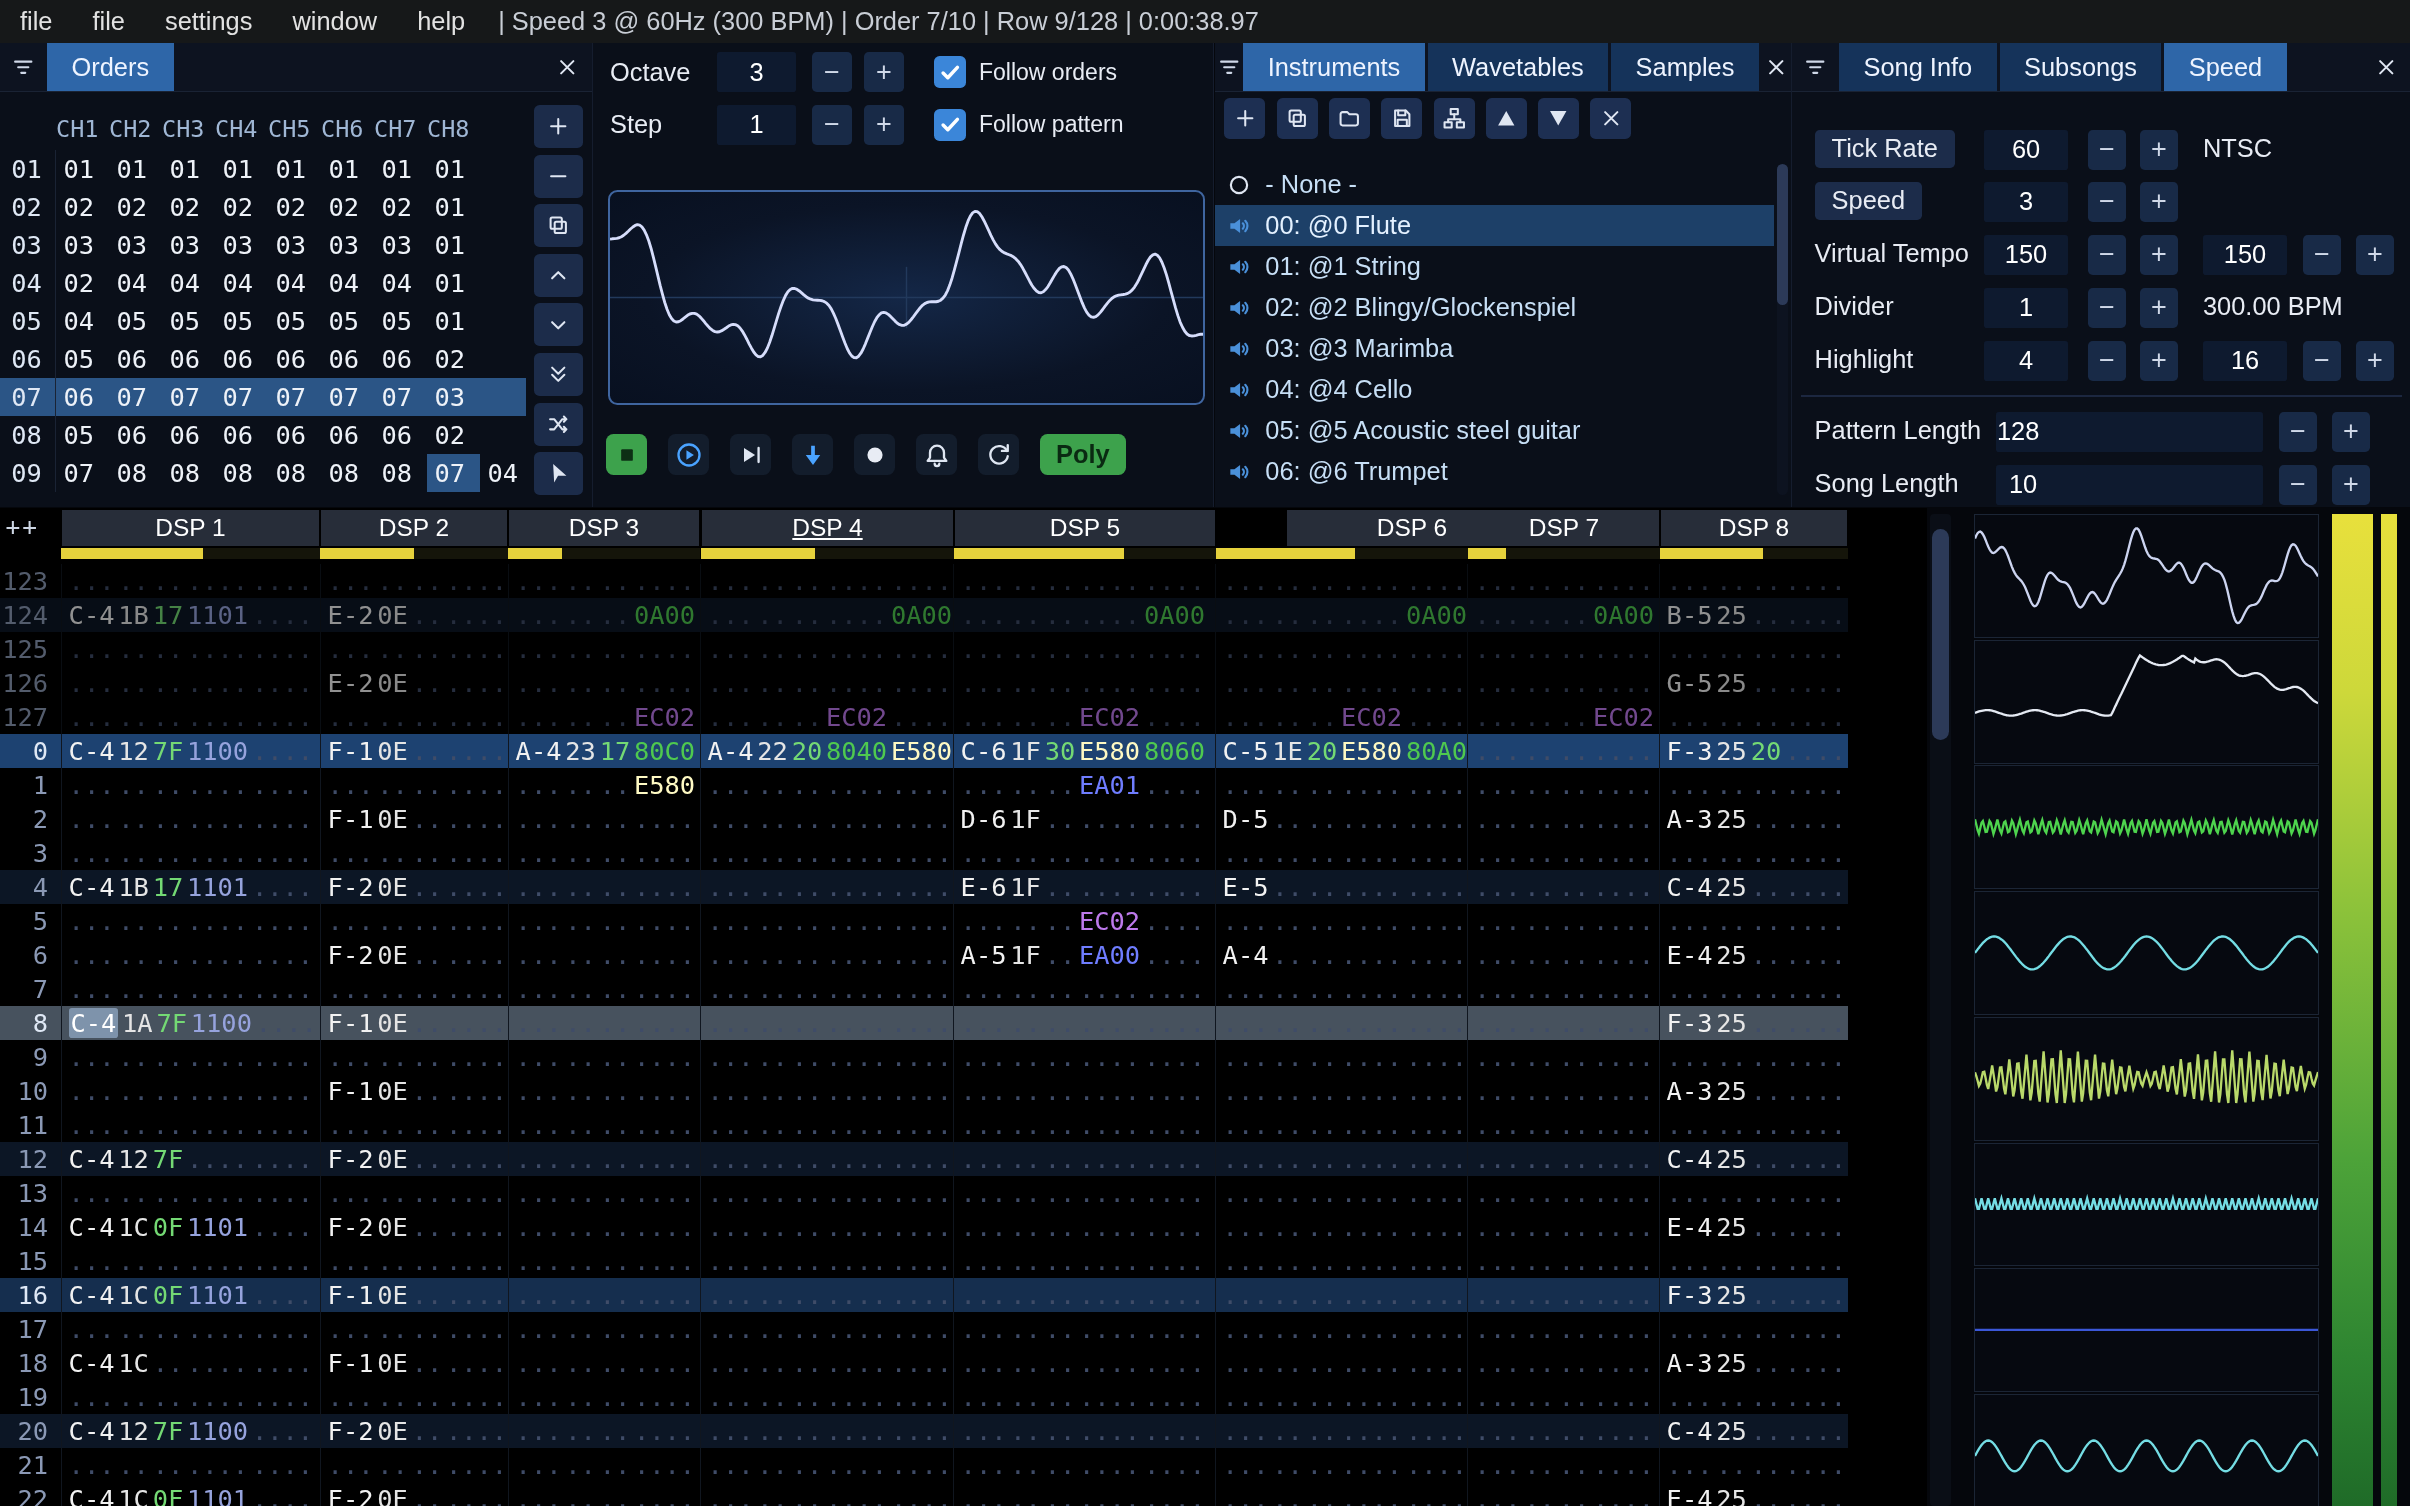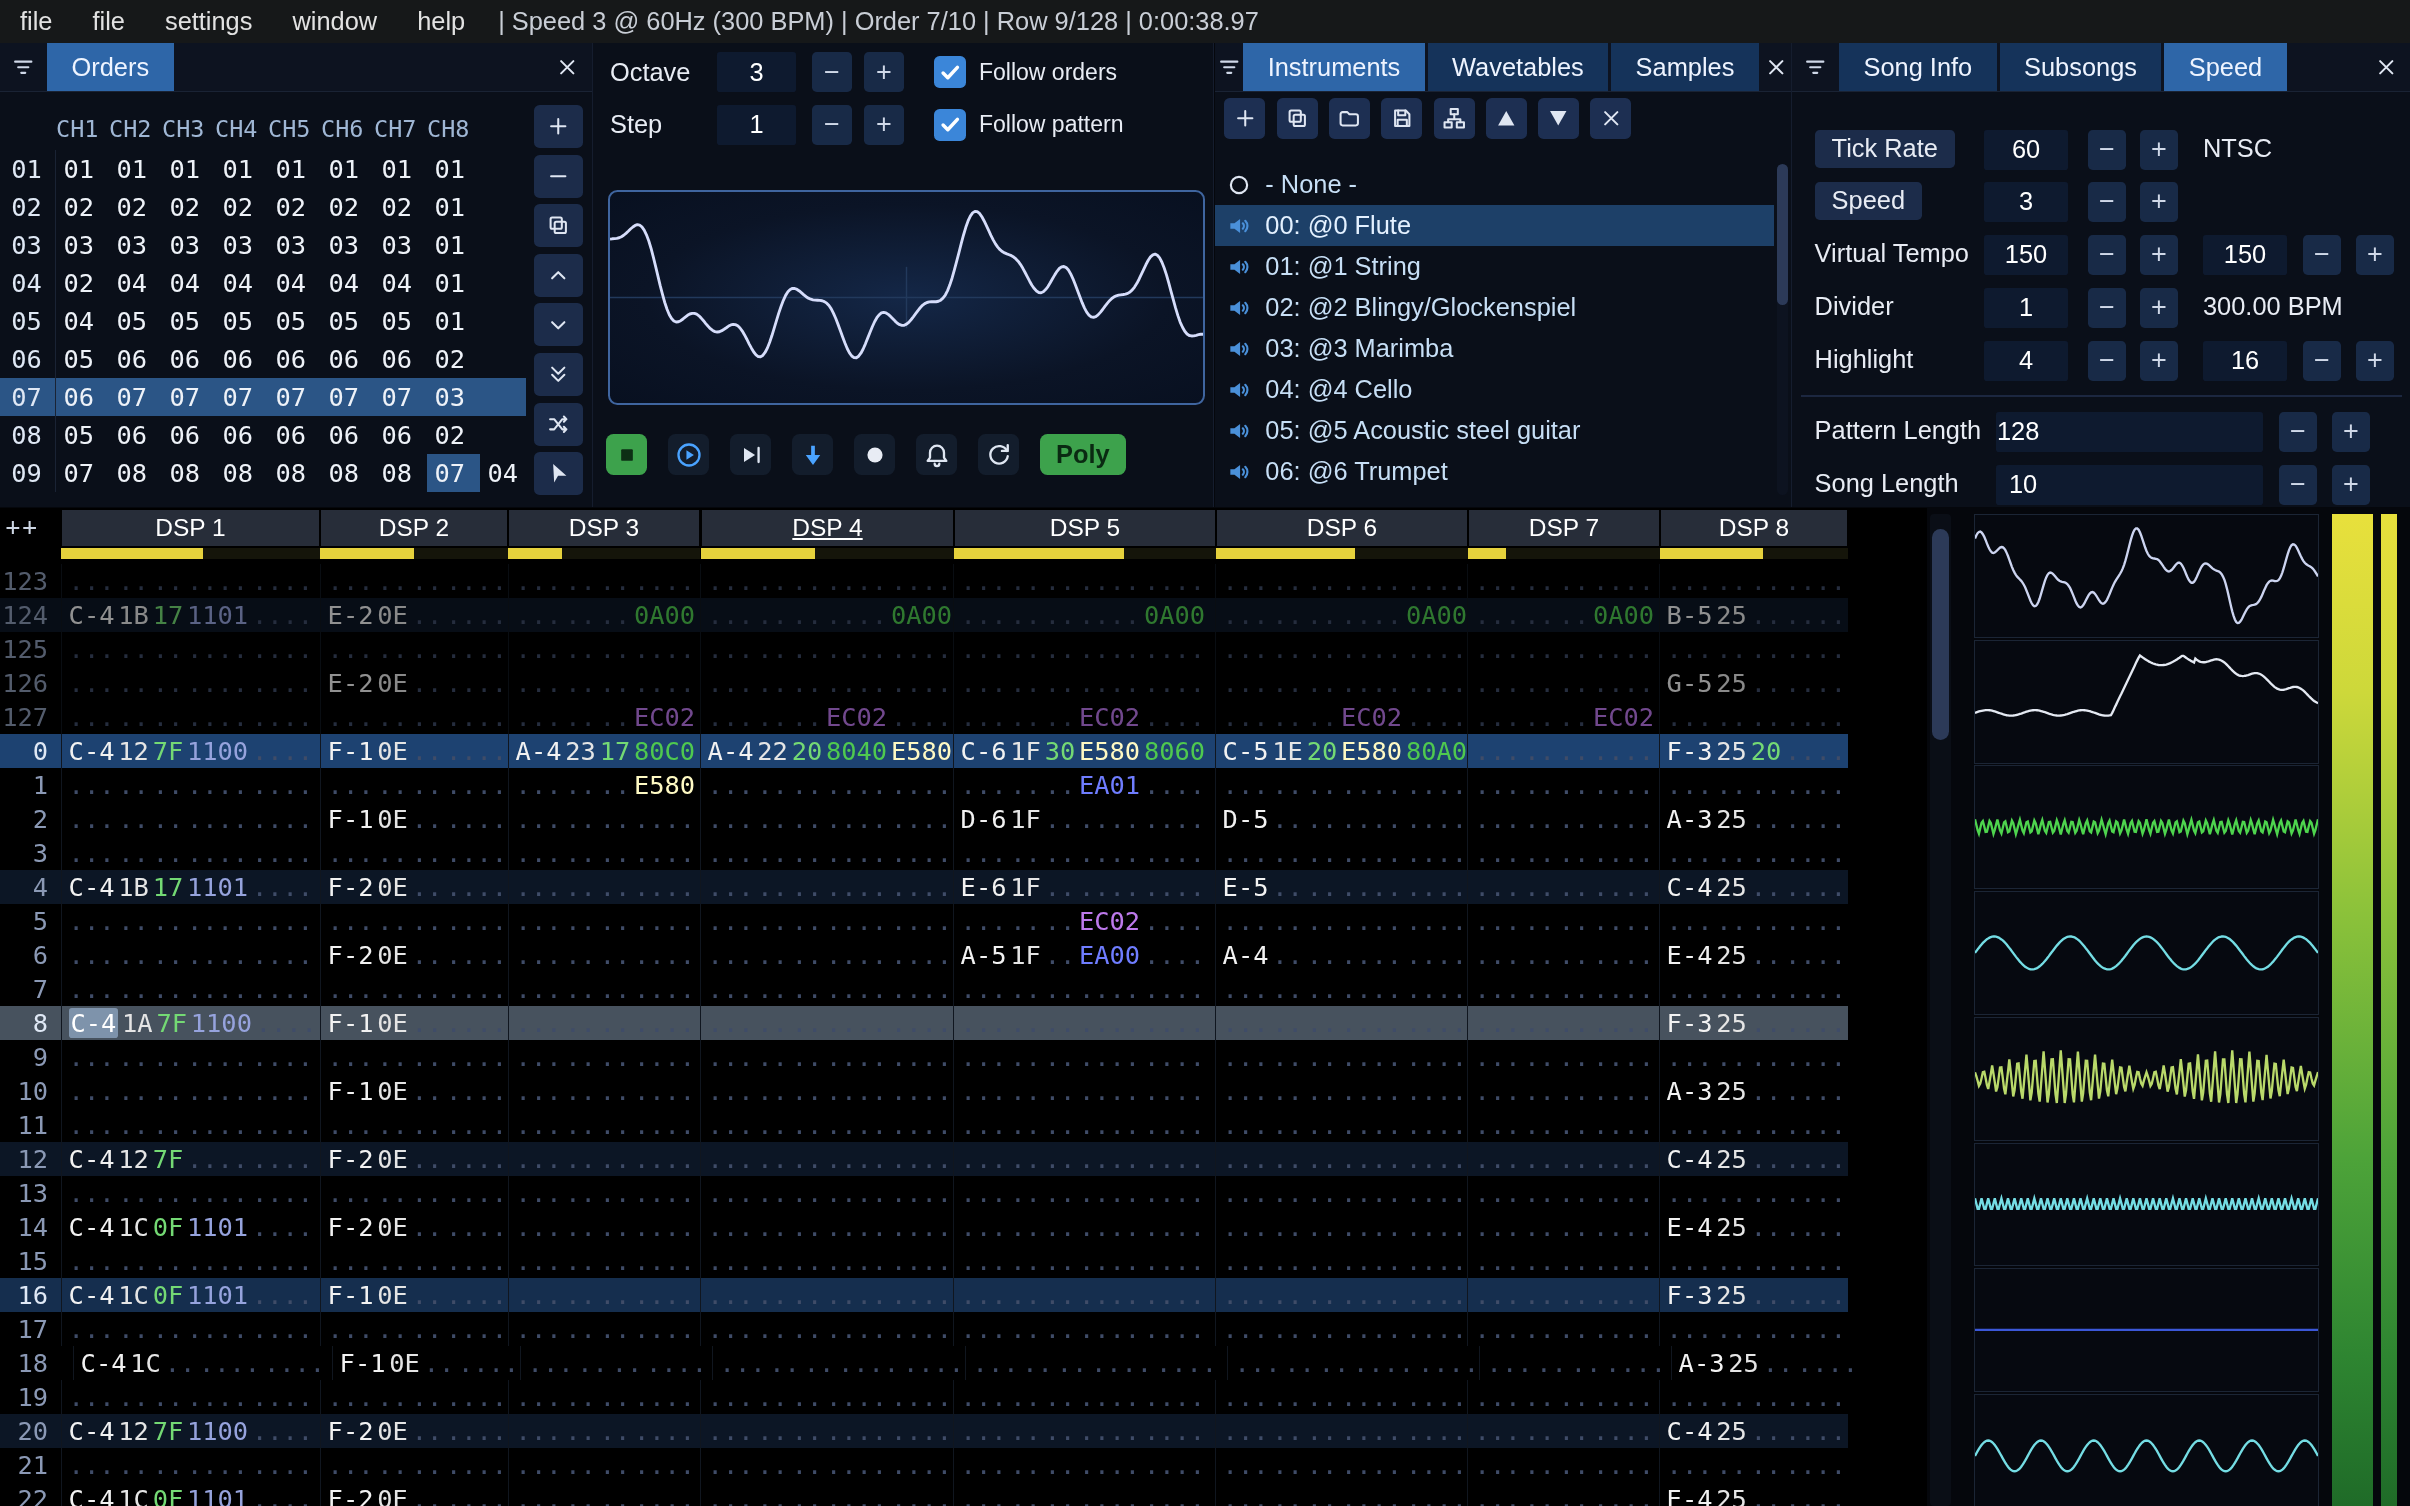--- a/index.html
+++ b/index.html
@@ -562,21 +562,21 @@
           <div class="pvufill" style="width: 28%;"></div>
         </div>
         <div class="phcell" style="left: 702px; width: 251px; text-decoration: underline;">DSP 4</div>
         <div class="pvu" style="left: 701px; width: 253px;">
           <div class="pvufill" style="width: 45%;"></div>
         </div>
         <div class="phcell" style="left: 955px; width: 260px;">DSP 5</div>
         <div class="pvu" style="left: 954px; width: 262px;">
           <div class="pvufill" style="width: 65%;"></div>
         </div>
-        <div class="phcell" style="left: 1217px; width: 250px;">DSP 6</div>
+        <div class="phcell" style="left: 1287px; width: 250px;">DSP 6</div>
         <div class="pvu" style="left: 1216px; width: 252px;">
           <div class="pvufill" style="width: 55%;"></div>
         </div>
         <div class="phcell" style="left: 1469px; width: 190px;">DSP 7</div>
         <div class="pvu" style="left: 1468px; width: 192px;">
           <div class="pvufill" style="width: 20%;"></div>
         </div>
         <div class="phcell" style="left: 1661px; width: 186px;">DSP 8</div>
         <div class="pvu" style="left: 1660px; width: 188px;">
           <div class="pvufill" style="width: 55%;"></div>
@@ -831,21 +831,21 @@
           <div class="pcell" style="width: 188px; min-width: 188px;"><span class="d">...</span><span class="d">..</span><span class="d">..</span><span class="d">....</span></div>
           <div class="pcell" style="width: 192px; min-width: 192px;"><span class="d">...</span><span class="d">..</span><span class="d">..</span><span class="d">....</span></div>
           <div class="pcell" style="width: 253px; min-width: 253px;"><span class="d">...</span><span class="d">..</span><span class="d">..</span><span class="d">....</span><span class="d">....</span></div>
           <div class="pcell" style="width: 262px; min-width: 262px;"><span class="d">...</span><span class="d">..</span><span class="d">..</span><span class="d">....</span><span class="d">....</span></div>
           <div class="pcell" style="width: 252px; min-width: 252px;"><span class="d">...</span><span class="d">..</span><span class="d">..</span><span class="d">....</span><span class="d">....</span></div>
           <div class="pcell" style="width: 192px; min-width: 192px;"><span class="d">...</span><span class="d">..</span><span class="d">..</span><span class="d">....</span></div>
           <div class="pcell" style="width: 188px; min-width: 188px;"><span class="d">...</span><span class="d">..</span><span class="d">..</span><span class="d">....</span></div>
         </div>
         <div class="prow">
           <div class="pnum">18</div>
-          <div class="pcell" style="width: 259px; min-width: 259px; margin-left: 12px;"><span class="n">C-4</span><span class="i">1C</span><span class="d">..</span><span class="d">....</span><span class="d">....</span></div>
+          <div class="pcell" style="width: 259px; min-width: 259px;"><span class="n">C-4</span><span class="i">1C</span><span class="d">..</span><span class="d">....</span><span class="d">....</span></div>
           <div class="pcell" style="width: 188px; min-width: 188px;"><span class="n">F-1</span><span class="i">0E</span><span class="d">..</span><span class="d">....</span></div>
           <div class="pcell" style="width: 192px; min-width: 192px;"><span class="d">...</span><span class="d">..</span><span class="d">..</span><span class="d">....</span></div>
           <div class="pcell" style="width: 253px; min-width: 253px;"><span class="d">...</span><span class="d">..</span><span class="d">..</span><span class="d">....</span><span class="d">....</span></div>
           <div class="pcell" style="width: 262px; min-width: 262px;"><span class="d">...</span><span class="d">..</span><span class="d">..</span><span class="d">....</span><span class="d">....</span></div>
           <div class="pcell" style="width: 252px; min-width: 252px;"><span class="d">...</span><span class="d">..</span><span class="d">..</span><span class="d">....</span><span class="d">....</span></div>
           <div class="pcell" style="width: 192px; min-width: 192px;"><span class="d">...</span><span class="d">..</span><span class="d">..</span><span class="d">....</span></div>
           <div class="pcell" style="width: 188px; min-width: 188px;"><span class="n">A-3</span><span class="i">25</span><span class="d">..</span><span class="d">....</span></div>
         </div>
         <div class="prow">
           <div class="pnum">19</div>

